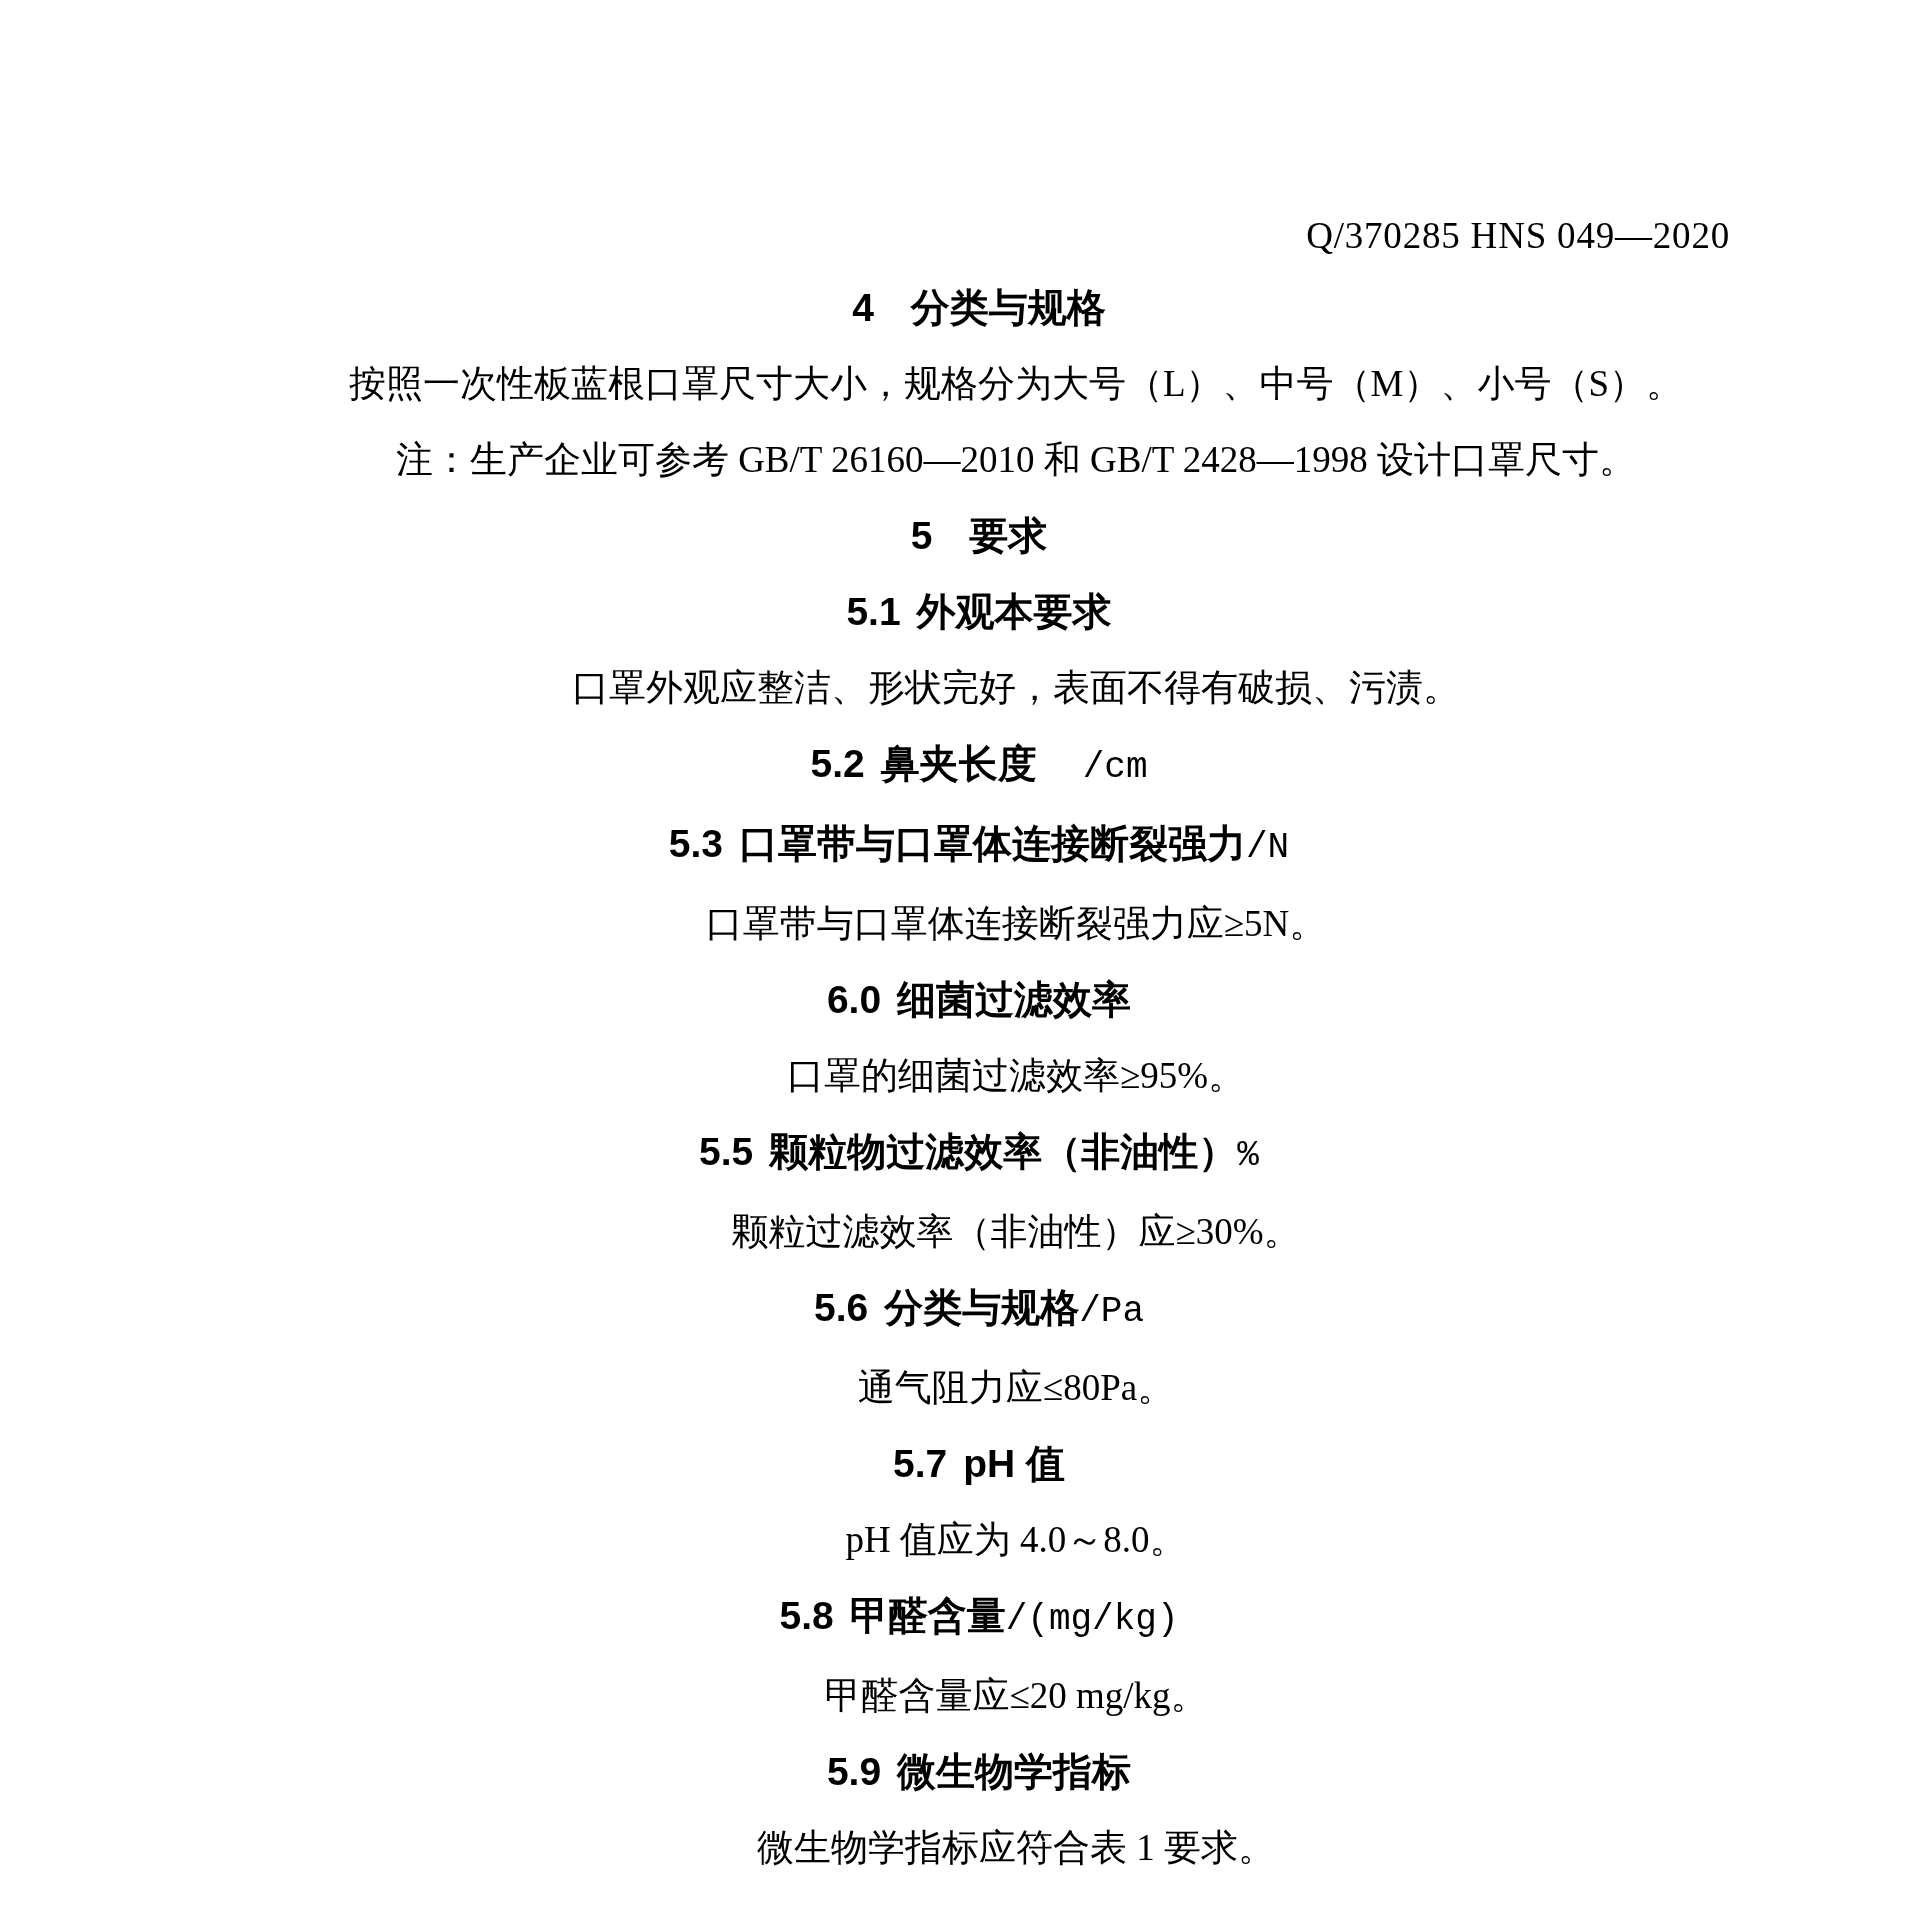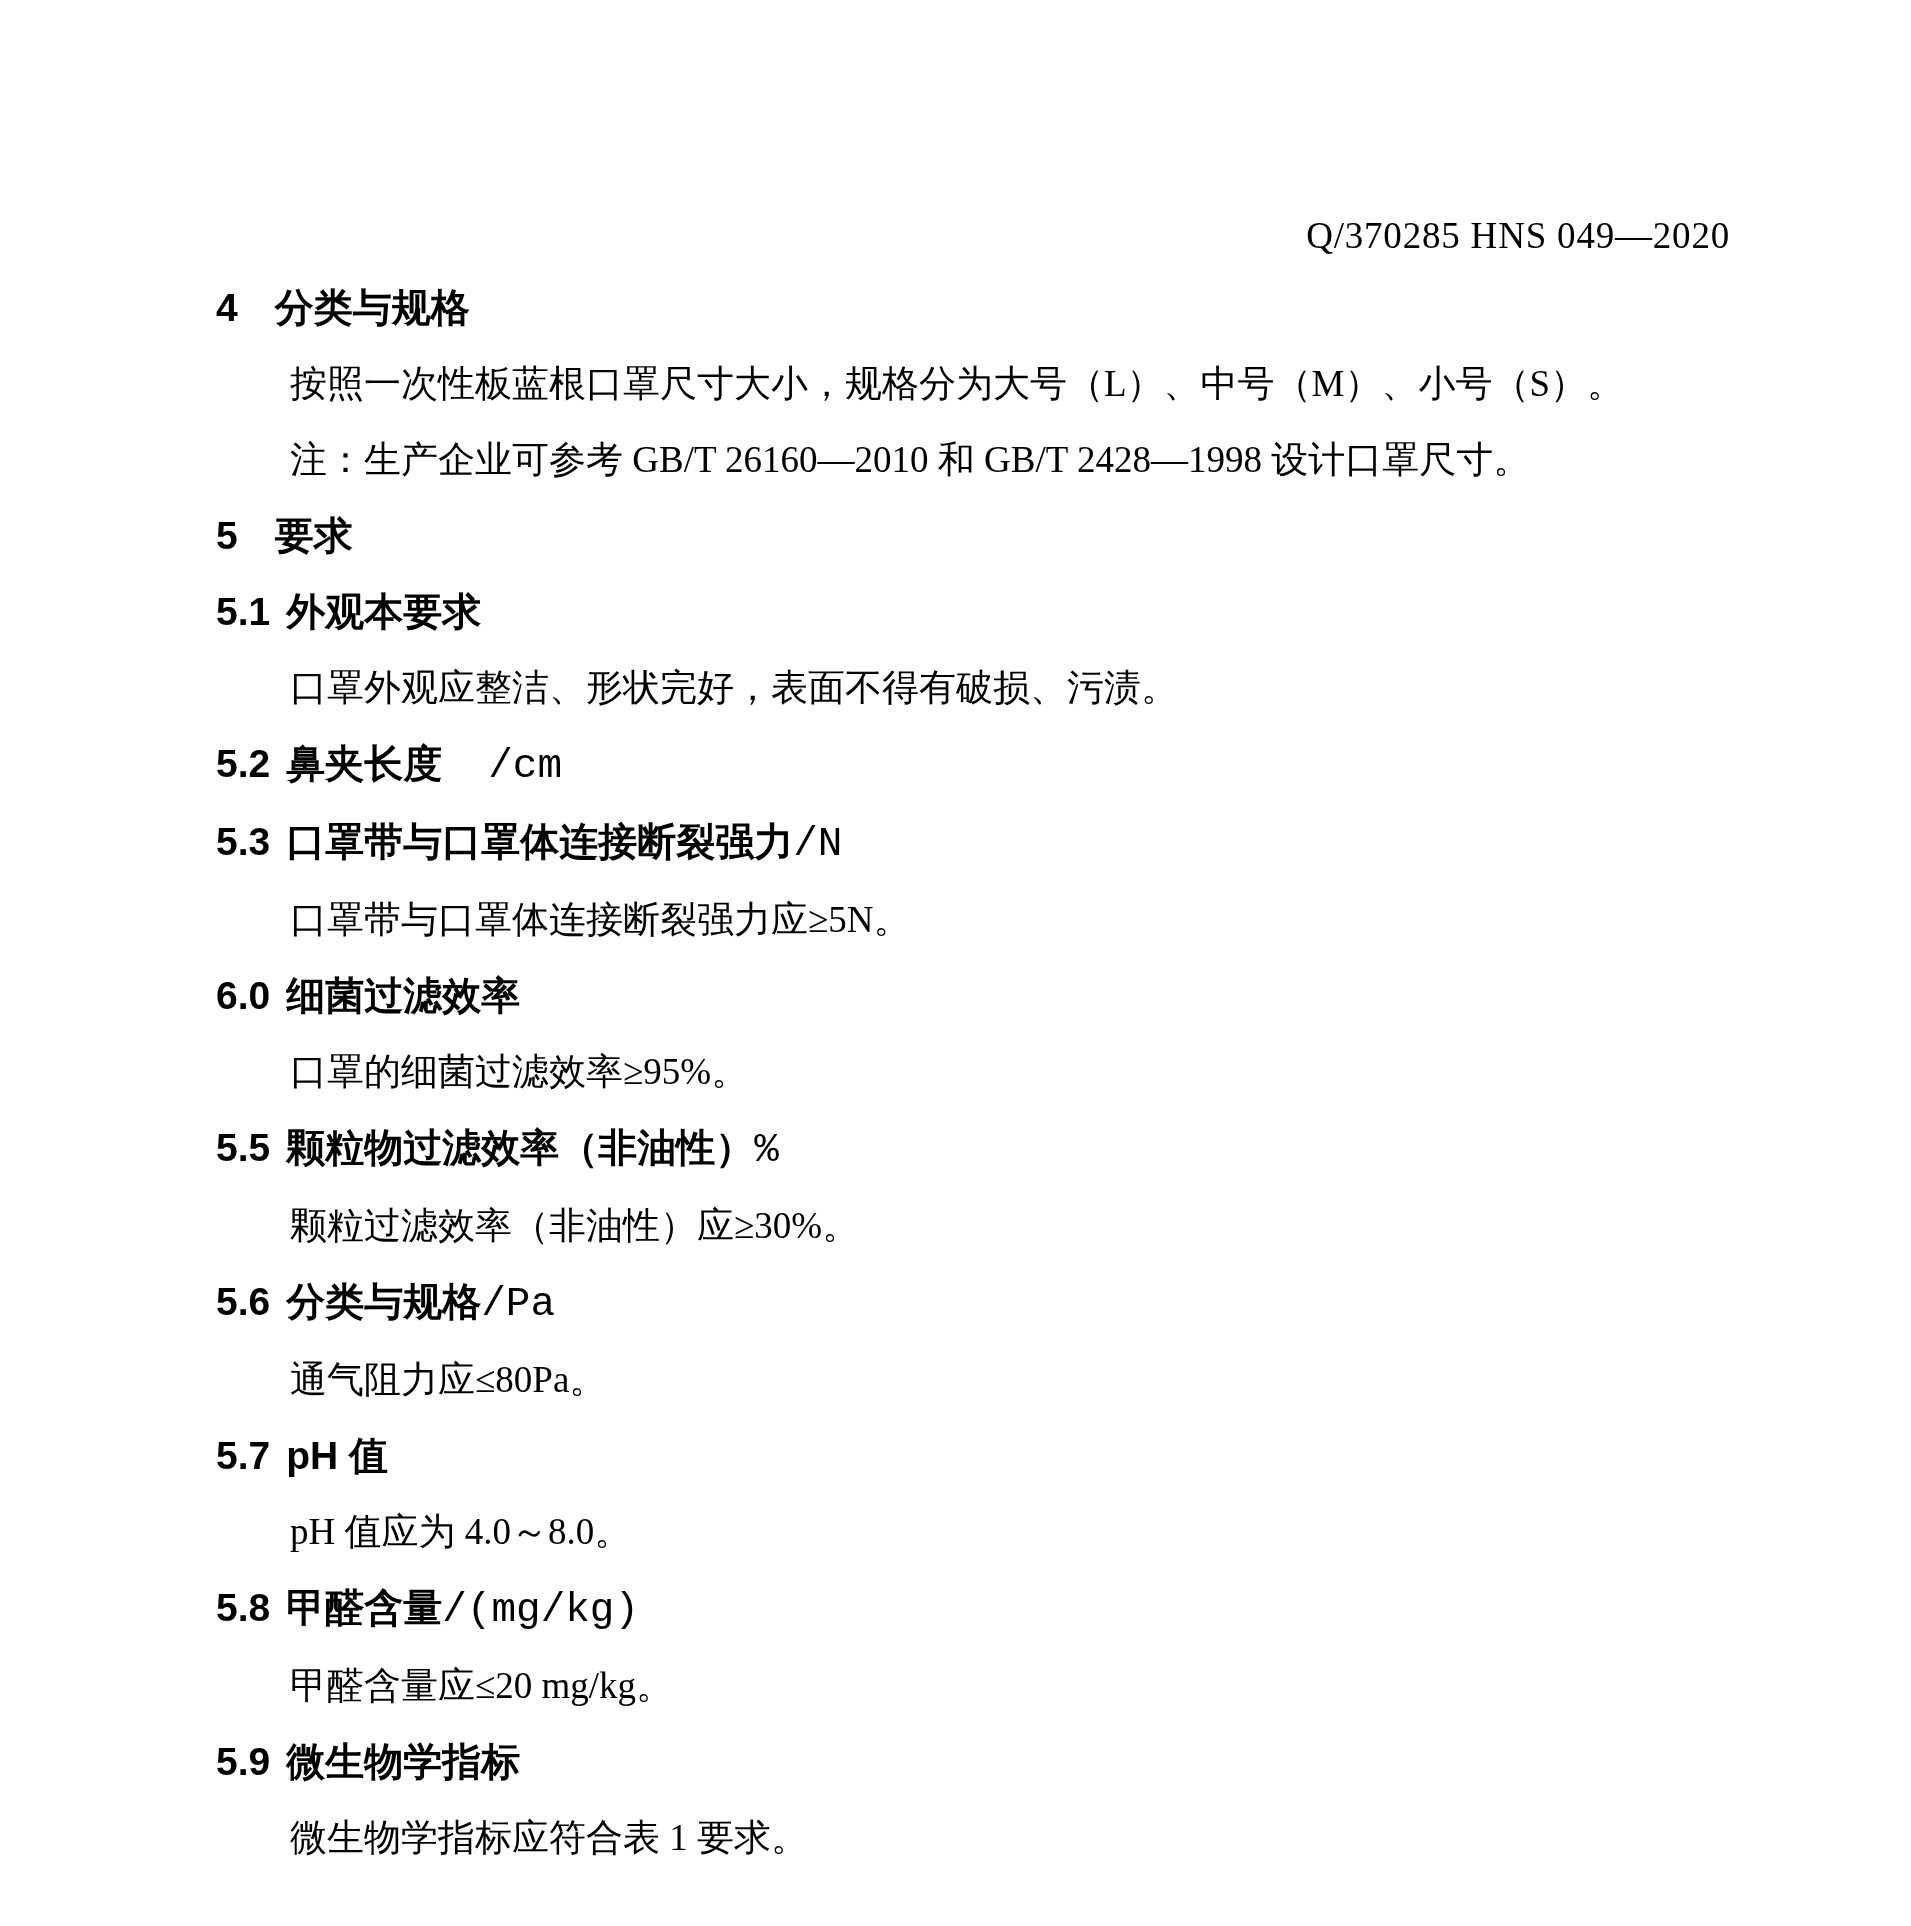--- a/index.html
+++ b/index.html
@@ -23,32 +23,32 @@
     font-size: 37px;
     letter-spacing: 0.8px;
     white-space: nowrap;
   }
   .content {
     position: absolute;
     left: 216px;
     right: 169px;
     top: 270px;
   }
-  .line { line-height: 76px; white-space: nowrap; }
+  .line { line-height: 76px; white-space: nowrap; text-align: center; }
   .heading {
     font-family: "Liberation Sans", "DejaVu Sans", sans-serif;
     font-weight: bold;
     font-size: 39px;
   }
   .heading .num { display: inline-block; margin-right: 16px; }
   .heading .num.lvl1 { margin-right: 37px; }
   .heading .unit {
     font-weight: normal;
     font-family: "Liberation Mono", "DejaVu Sans Mono", monospace;
-    font-size: 41px;
+    font-size: 36px;
   }
   .heading .unit.unit-gap { margin-left: 46px; }
   .para {
     font-family: "Liberation Serif", "DejaVu Serif", serif;
     font-size: 37px;
     text-indent: 74px;
   }
 </style>
 </head>
 <body>

